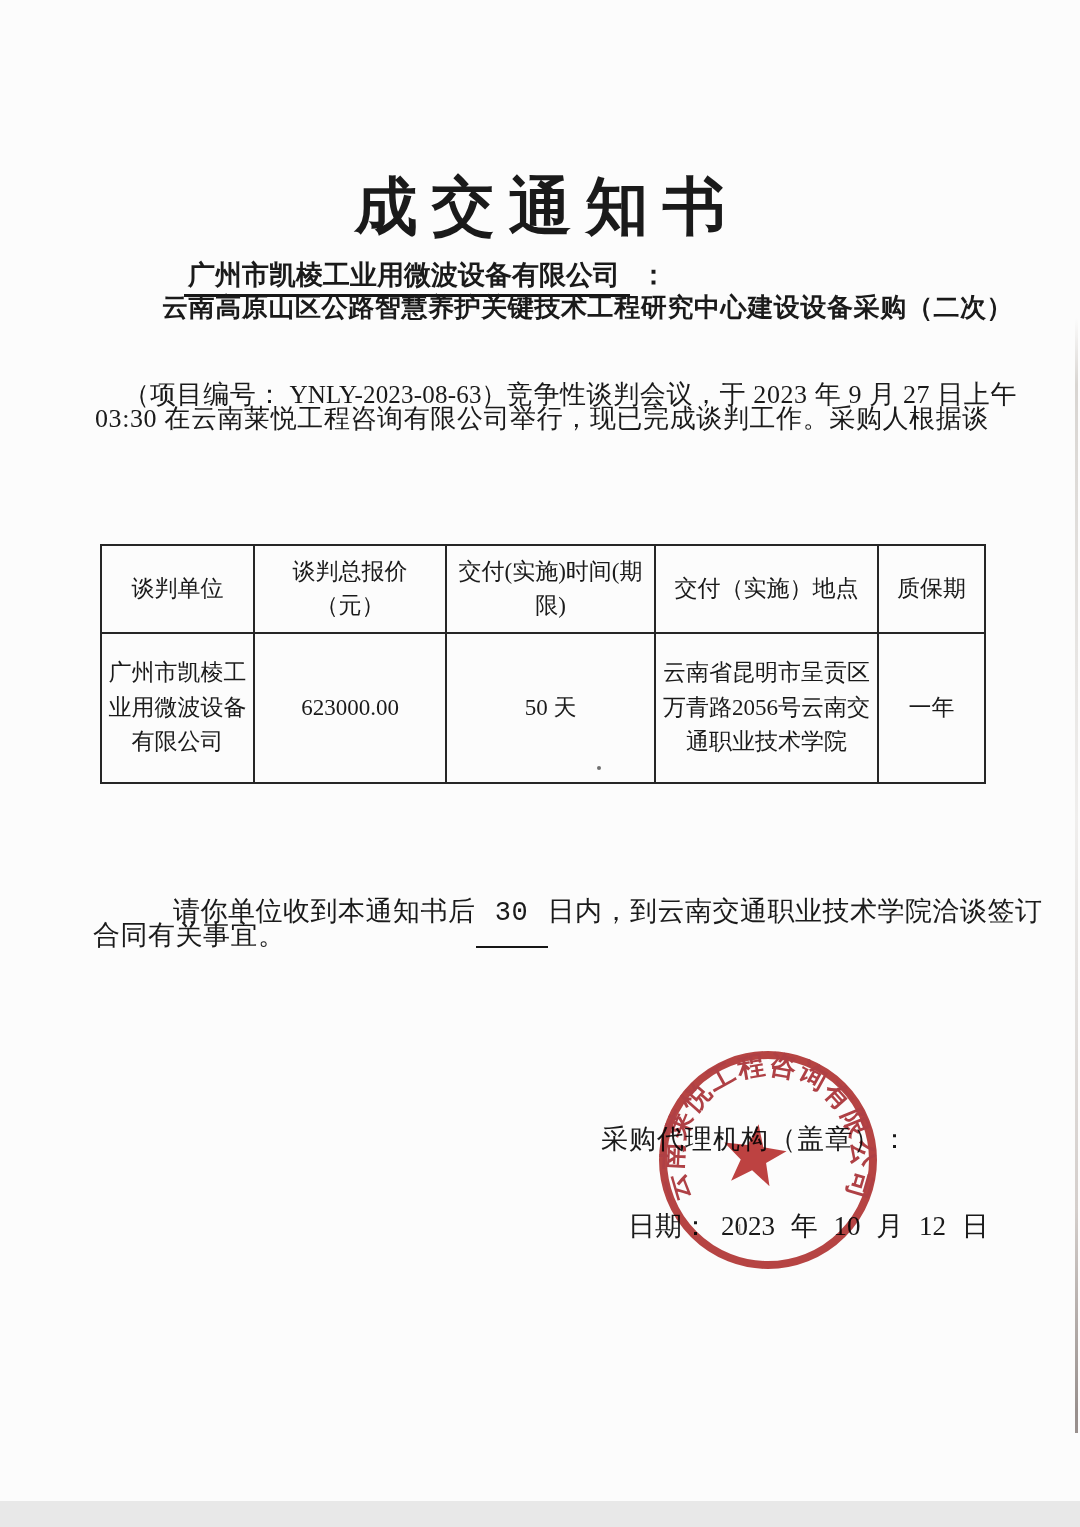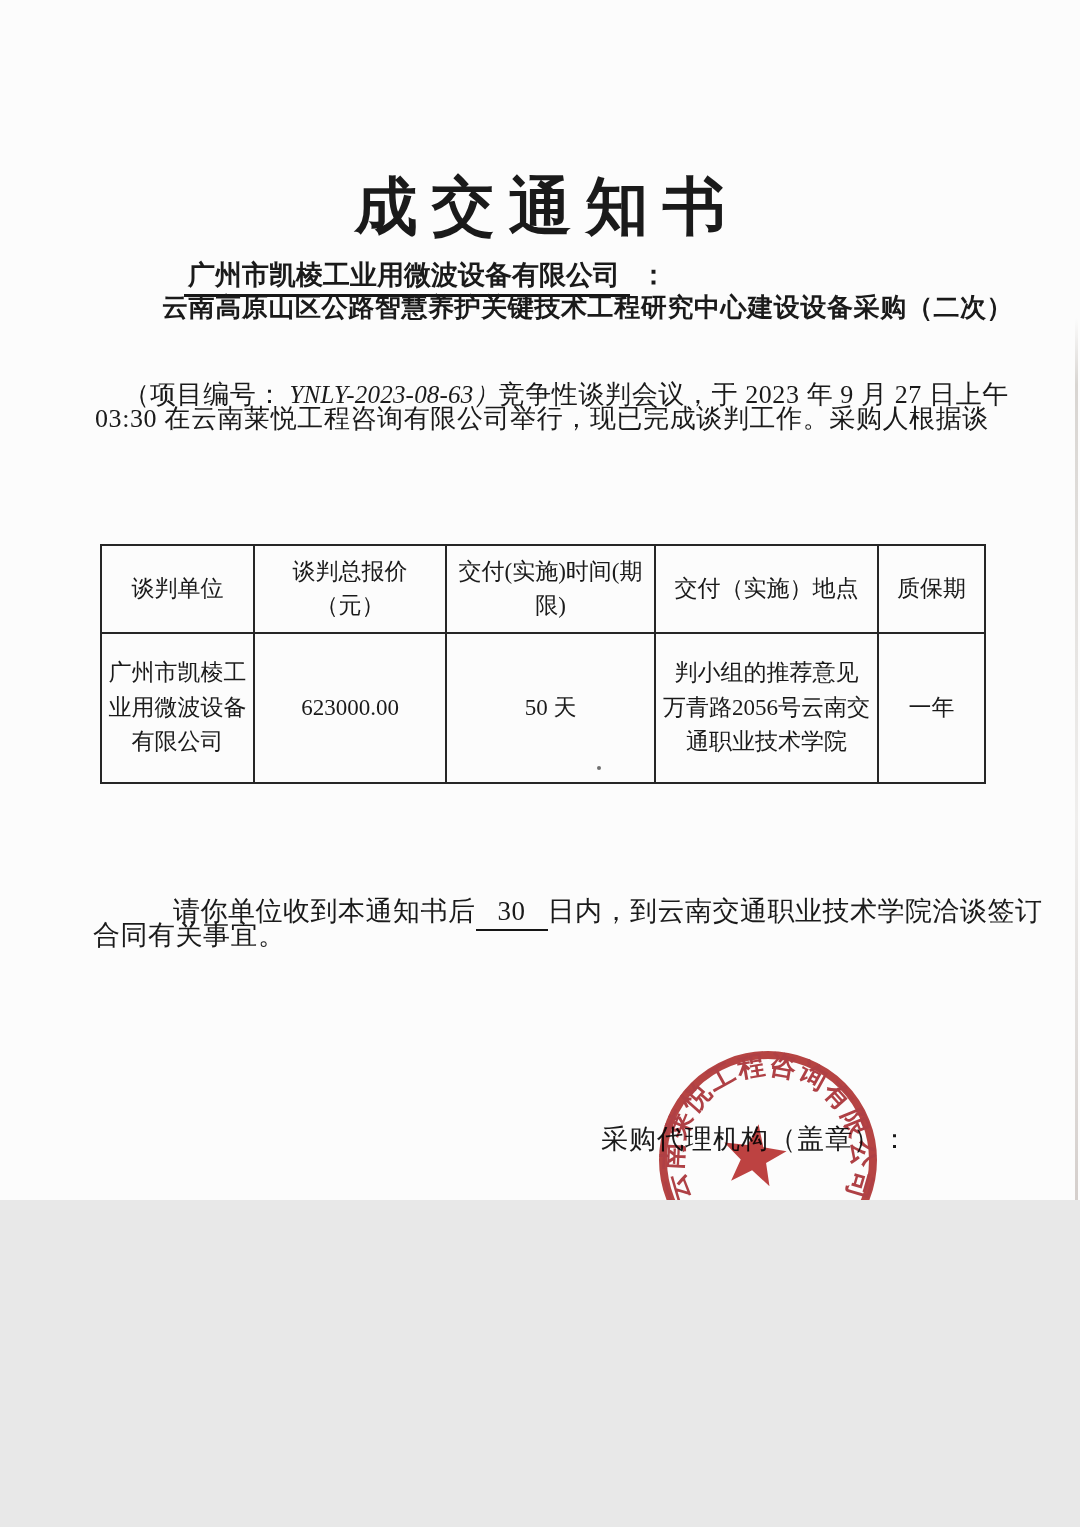--- a/index.html
+++ b/index.html
@@ -1,53 +1,53 @@
 <!DOCTYPE html>
 <html><head>
 <meta charset="utf-8">
 <style>
   html,body { margin:0; padding:0; background:#e8e8e8; }
   .page {
-    position:relative; width:1080px; height:1200px; margin:0 auto;
+    position:relative; width:1080px; height:1501px; margin:0 auto;
     background:#fcfcfc; overflow:hidden;
     font-family:"Liberation Serif","DejaVu Serif",serif; color:#1a1a1a;
   }
   .abs { position:absolute; white-space:pre; }
   .doc-title {
     top:131px; left:0; width:100%; text-align:center;
     font-size:63px; font-weight:700; letter-spacing:14px; text-indent:14px;
     line-height:1.1;
   }
   .recipient-line { top:226px; left:157px; font-size:27px; font-weight:700; }
   .recipient-underline { border-bottom:3px solid #161616; padding:0 10px 4px 4px; }
   .recipient-colon { margin-left:10px; }
   .bodyline { font-size:26px; letter-spacing:0.6px; line-height:1.2; }
   .l1 { top:292px; left:162px; font-weight:700; }
   .l2 { top:348px; left:95px; }
   .l3 { top:403px; left:95px; }
   .l4 { top:458px; left:95px; }
   .bold { font-weight:400;margin-top:20px; }
-  .code { font-family:"Liberation Serif",serif; font-size:25px; letter-spacing:0.2px;font-style:italic; }
+  .code { font-family:"Liberation Serif",serif; font-size:25px; letter-spacing:0.2px; }
   table.main-table {
     position:absolute; top:544px; left:100px;
     border-collapse:collapse; table-layout:fixed;padding-left:24px;
   }
   table.main-table th, table.main-table td {
     border:2px solid #262626; text-align:center; vertical-align:middle;
     font-weight:400; font-size:23px; line-height:1.5; padding:0 6px;
   }
   tr.hdr-row { height:88px; }
   tr.body-row { height:150px; }
   .cellline { display:block; white-space:pre; }
   .num { font-family:"Liberation Serif",serif; }
   .notice-1 { top:862px; left:144px; font-size:27px; letter-spacing:0.5px; }
   .days-underline {
     display:inline-block; min-width:72px; text-align:center;
-    border-bottom:2px solid #161616; padding-bottom:2px;
-    font-family:Liberation Serif, serif;
+    border-bottom:2px solid #161616; padding-bottom:18px;
+    font-family:Liberation Mono, monospace;
   }
   .notice-2 { top:917px; left:93px; font-size:27px; letter-spacing:0.5px; }
   .sig-agency { top:1121px; left:601px; font-size:27px; letter-spacing:1px; }
   .sig-date { top:1177px; left:601px; font-size:27px; }
   .date-val { margin-left:12px; word-spacing:9px; }
   .stamp-svg { position:absolute; top:1044px; left:650px; mix-blend-mode:multiply; opacity:0.92; }
   .stamp-ring-text { font-size:27px; font-weight:700; letter-spacing:2px;
     font-family:"Liberation Serif","DejaVu Serif",serif; }
   .page-mark { top:1222px; left:736px; font-size:14px; color:#9a8f8a; }
   .stray-dot { position:absolute; top:766px; left:597px; width:4px; height:4px;
@@ -112,21 +112,21 @@
     </tr>
     <tr class="body-row">
       <td>
         <span class="cellline">广州市凯棱工</span>
         <span class="cellline">业用微波设备</span>
         <span class="cellline">有限公司</span>
       </td>
       <td class="num">623000.00</td>
       <td>50 天</td>
       <td>
-        <span class="cellline">判小组的推荐意见</span>
+        <span class="cellline">云南省昆明市呈贡区</span>
         <span class="cellline">万青路2056号云南交</span>
         <span class="cellline">通职业技术学院</span>
       </td>
       <td>一年</td>
     </tr>
   </tbody>
     </table>
 
   <div class="abs notice-1">
     <span>请你单位收到本通知书后</span><span class="days-underline">30</span><span>日内，到云南交通职业技术学院洽谈签订</span>

